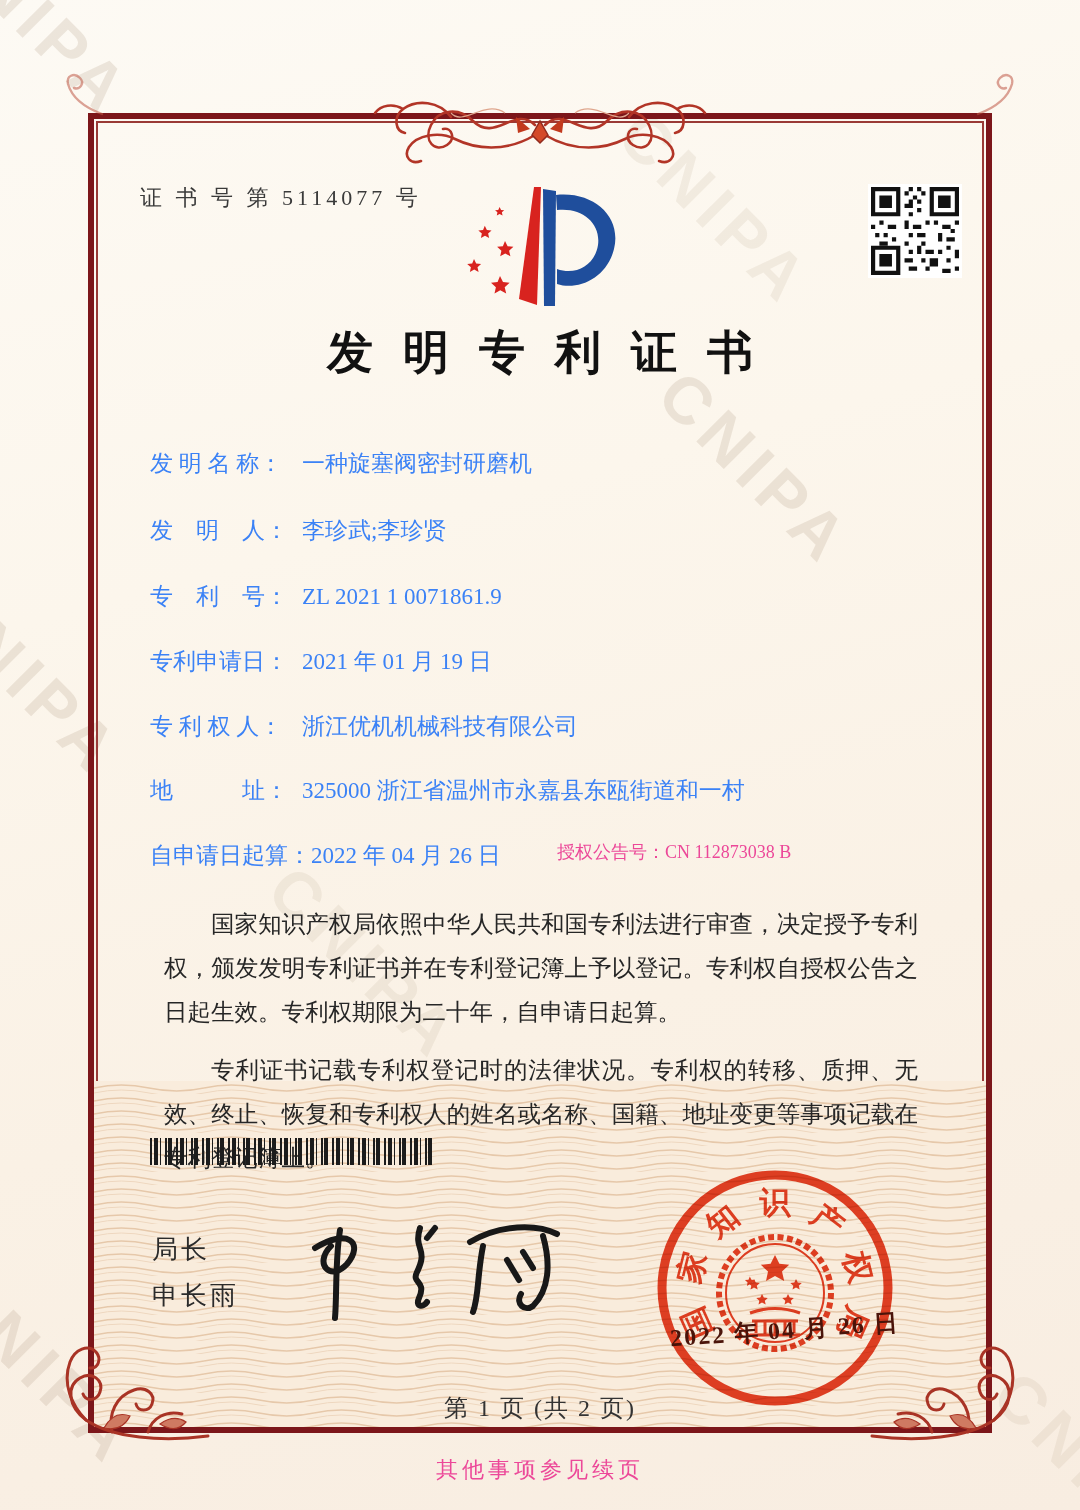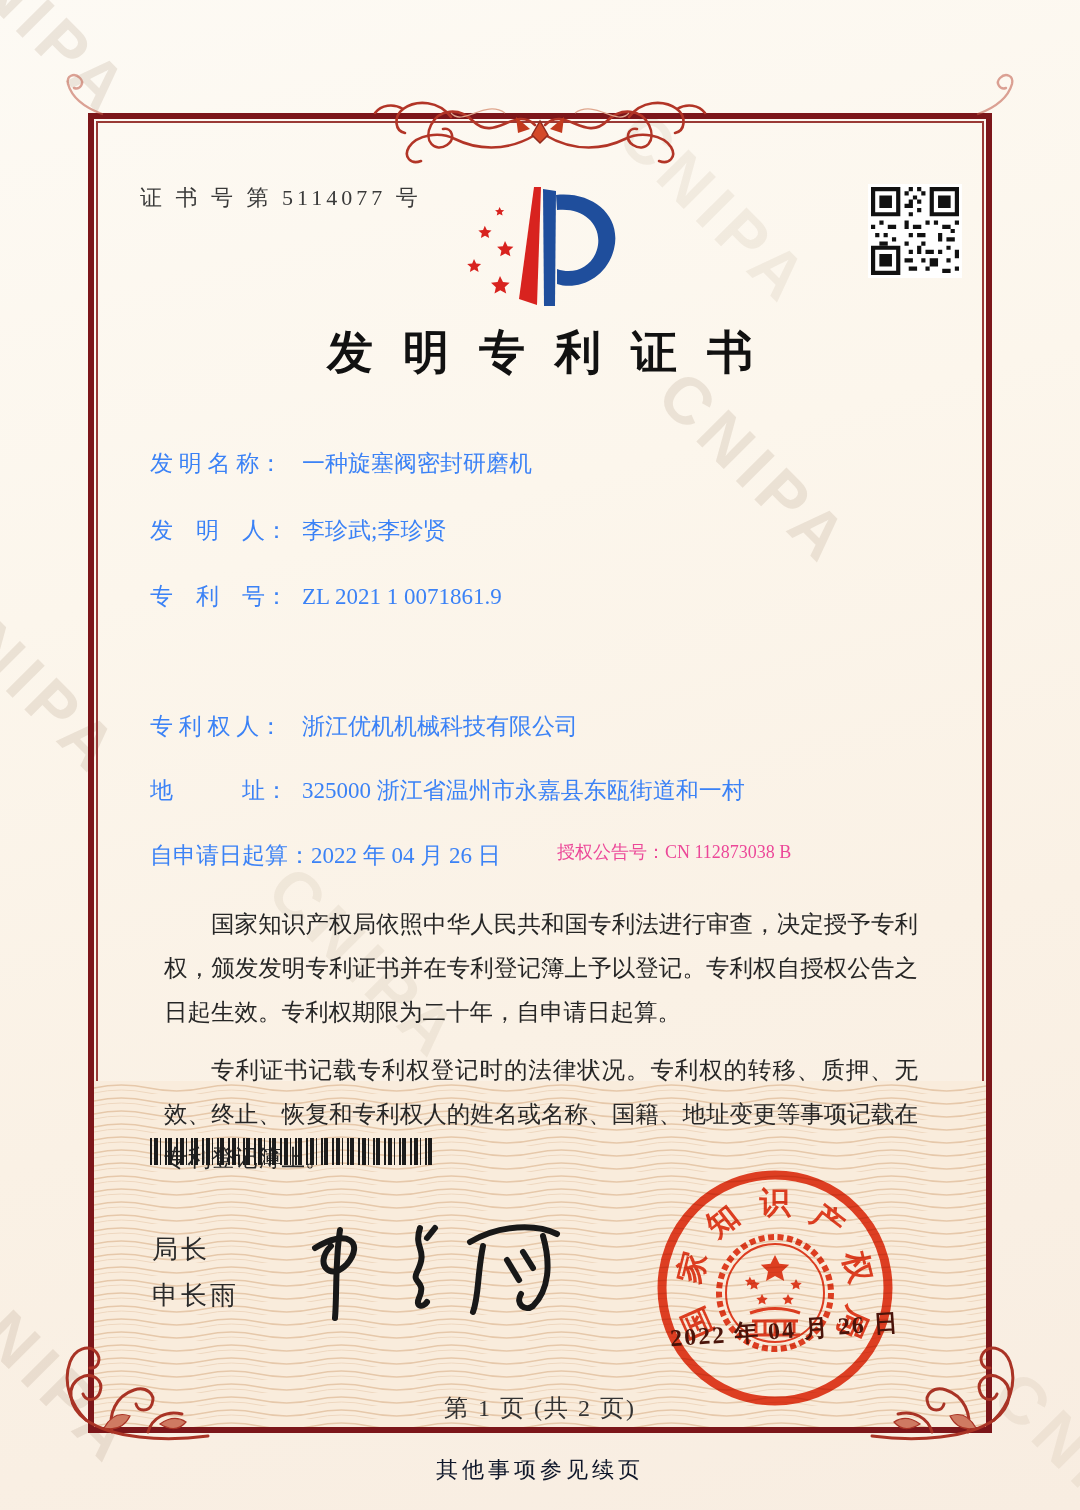--- a/index.html
+++ b/index.html
@@ -65,21 +65,21 @@
       #1c1c1c 18px 22px,transparent 22px 26px);
   }
   
   .officer-title{position:absolute;left:152px;top:1232px;font-size:26px;letter-spacing:3px;}
   .officer-name{position:absolute;left:152px;top:1278px;font-size:26px;letter-spacing:3px;}
   .signature{position:absolute;left:285px;top:1190px;}
   
   .seal{position:absolute;left:650px;top:1163px;width:250px;height:250px;mix-blend-mode:multiply;}
   
   .pageno{position:absolute;left:0;width:100%;top:1392px;text-align:center;font-size:24px;letter-spacing:2px;color:#333;}
-  .contnote{position:absolute;left:0;width:100%;top:1455px;text-align:center;font-size:22px;letter-spacing:4px;color:#0f172a;}
+  .contnote{position:absolute;left:0;width:100%;top:1455px;text-align:center;font-size:22px;letter-spacing:4px;color:#ec4899;}
   .orn{position:absolute;pointer-events:none;}
 </style>
 </head>
 <body>
 
 <div class="page">
 
   <div class="wm" style="left:-85px;top:-20px;">CNIPA</div>
   <div class="wm light" style="left:595px;top:170px;">CNIPA</div>
   <div class="wm" style="left:635px;top:430px;">CNIPA</div>
@@ -191,20 +191,23 @@
   <div class="title">发明专利证书</div>
 
   <div class="field f1">
     <span class="lab">发 明 名 称：</span><span>一种旋塞阀密封研磨机</span>
   </div>
   <div class="field f2">
     <span class="lab">发　明　人：</span><span>李珍武;李珍贤</span>
   </div>
   <div class="field f3">
     <span class="lab">专　利　号：</span><span>ZL 2021 1 0071861.9</span>
+  </div>
+  <div class="field f4">
+    <span class="lab">专利申请日：</span><span>2021 年 01 月 19 日</span>
   </div>
   <div class="field f5">
     <span class="lab">专 利 权 人：</span><span>浙江优机机械科技有限公司</span>
   </div>
   <div class="field f6">
     <span class="lab">地　　　址：</span><span>325000 浙江省温州市永嘉县东瓯街道和一村</span>
   </div>
   <div class="field f7">
     <span class="lab">自申请日起算：</span><span>2022 年 04 月 26 日</span>
   </div>

